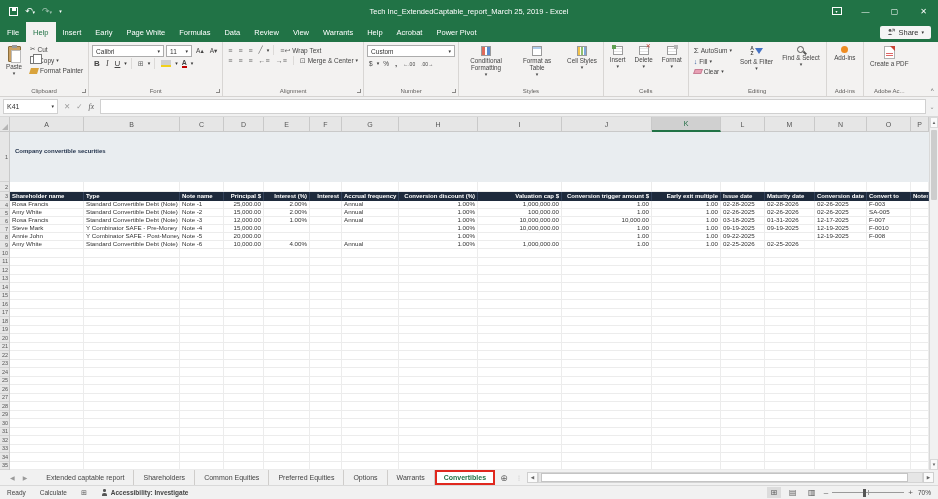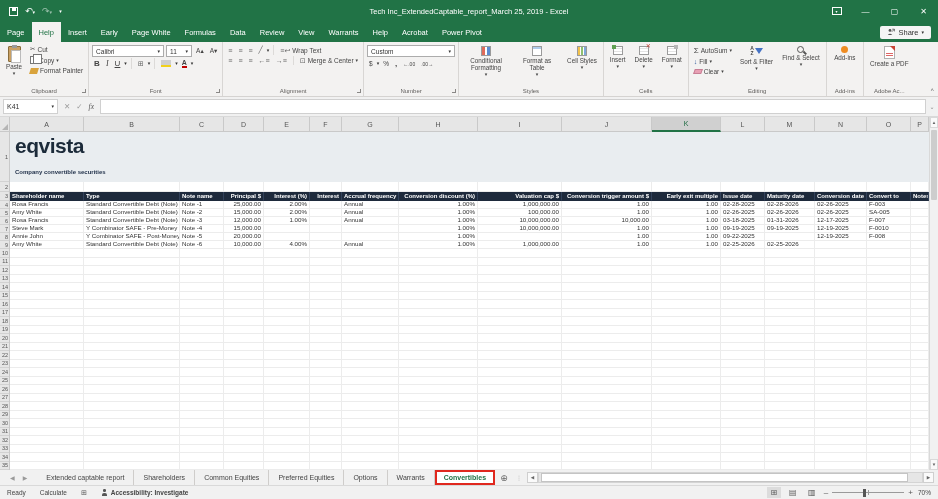--- a/index.html
+++ b/index.html
@@ -151,21 +151,21 @@
         <span class="ribdisp-ic">▾</span>
       </div>
     <div class="winbtn">—</div>
     <div class="winbtn">▢</div>
     <div class="winbtn">✕</div>
   </div>
 </div>
 
 <div class="tabrow">
   <div id="rtabs" style="display:flex;align-items:stretch">
-      <div class="rtab">Page</div>
+      <div class="rtab">File</div>
       <div class="rtab active">Help</div>
       <div class="rtab">Insert</div>
       <div class="rtab">Early</div>
       <div class="rtab">Page White</div>
       <div class="rtab">Formulas</div>
       <div class="rtab">Data</div>
       <div class="rtab">Review</div>
       <div class="rtab">View</div>
       <div class="rtab">Warrants</div>
       <div class="rtab">Help</div>
@@ -493,21 +493,20 @@
     <div class="rowhdr" style="height: 8.5px;">30</div>
     <div class="rowhdr" style="height: 8.5px;">31</div>
     <div class="rowhdr" style="height: 8.5px;">32</div>
     <div class="rowhdr" style="height: 8.5px;">33</div>
     <div class="rowhdr" style="height: 8.5px;">34</div>
     <div class="rowhdr" style="height: 8.5px;">35</div>
   </div>
 
 <div class="gridbody">
   <div class="band">
-    <div class="logo">eqvista</div>
     <div class="subtitle">Company convertible securities</div>
   </div>
   <div id="gridrows">
       <div class="grow" style="height: 10px;">
         <div class="gcell" style="width: 74px;"></div>
         <div class="gcell" style="width: 96px;"></div>
         <div class="gcell" style="width: 44px;"></div>
         <div class="gcell n" style="width: 40px;"></div>
         <div class="gcell n" style="width: 46px;"></div>
         <div class="gcell n" style="width: 32px;"></div>

